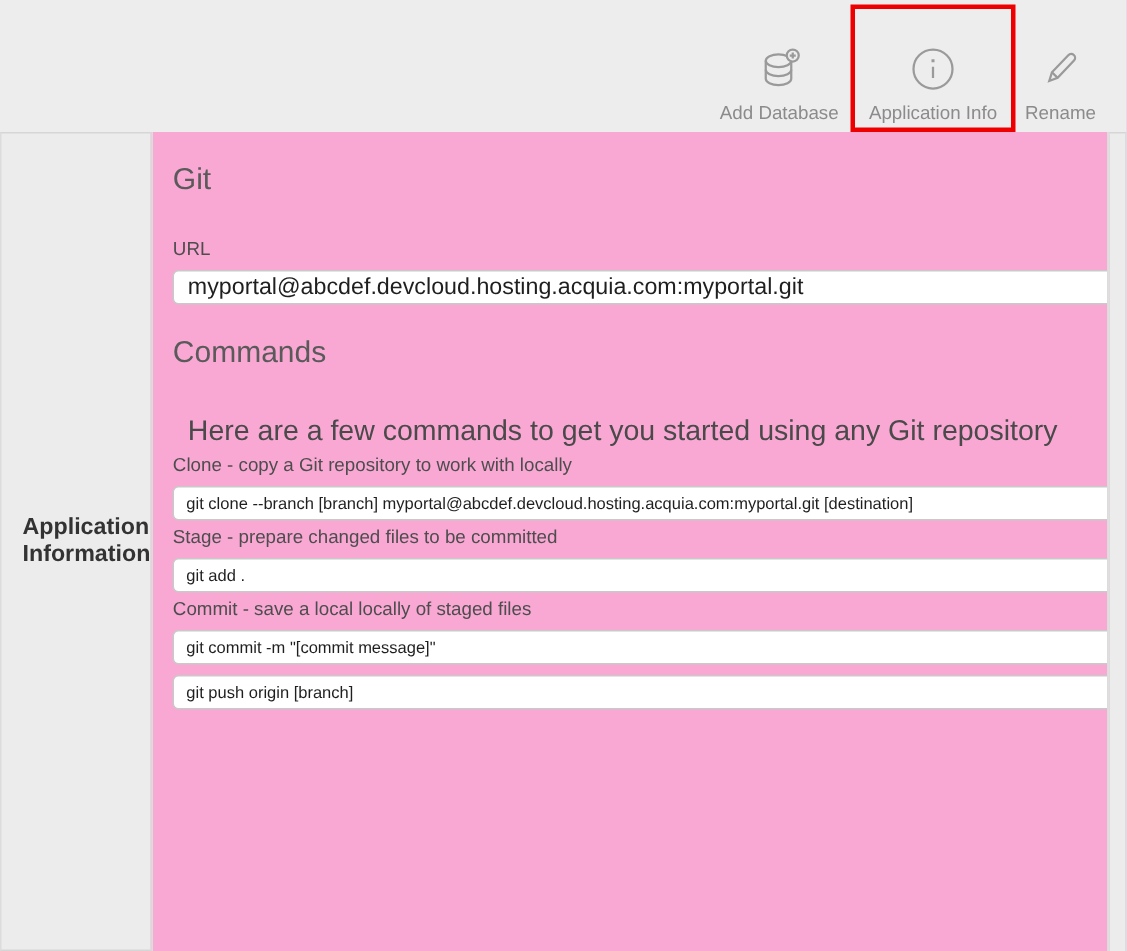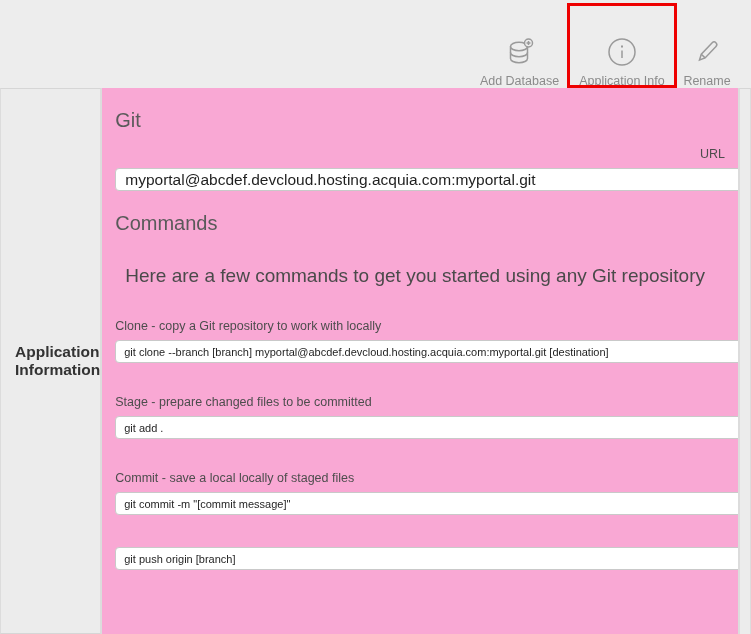--- a/index.html
+++ b/index.html
@@ -18,21 +18,20 @@
     display:flex; justify-content:flex-end; align-items:flex-start;
     padding-right:14px;
     background:#ededed;
   }
   .toolbar-item {
     position:relative;
     height:88px;
     display:flex; flex-direction:column; align-items:center;
     padding-top:31px;
     cursor:pointer;
-    justify-content:flex-end;
   }
   .toolbar-item .icon-wrap { height:30px; display:flex; align-items:center; justify-content:center; }
   .toolbar-item .tb-label { font-size:12.5px; color:#8b8b8b; margin-top:7px; white-space:nowrap; }
   .ti-adddb { width:95px; }
   .ti-appinfo { width:110px; }
   .ti-rename { width:60px; }
   .highlight-box {
     position:absolute; left:0; right:0; top:3px; bottom:0;
     border:3px solid #ee0000;
     pointer-events:none;
@@ -66,34 +65,34 @@
     border-top:1px solid #d6d6d6;
     border-left:1px solid #dcdcdc;
     border-right:1px solid #dcdcdc;
   }
 
   h2.section-heading {
     font-size:20px; font-weight:400; color:#5a5a5a;
     margin-top:21px;
   }
   .field-label { font-size:12.5px; color:#4d4d4d; }
-  .url-label { margin-top:15px;text-align:right; }
+  .url-label { margin-top:27px; }
   input.text-field {
     display:block;
     width:725px; height:23px;
     margin-top:7px;
     border:1px solid #c9c9c9; border-radius:4px;
     background:#fff;
     padding:0 9px;
     font-family:"Liberation Sans", sans-serif;
     font-size:15.5px; color:#1f1f1f;
     outline:none;
   }
   .intro-text { font-size:19px; color:#4a4a4a; margin-top:30px;margin-left:10px; }
-  .cmd-row { margin-top:32px; }
+  .cmd-row { margin-top:4px; }
   .cmd-row:first-of-type { margin-top:21px; }
   .cmd-row input.text-field { font-size:11px; padding:0 8px; }
 </style>
 </head>
 <body>
 
 <div class="toolbar">
 
   <div class="toolbar-item ti-adddb">
     <span class="icon-wrap">

